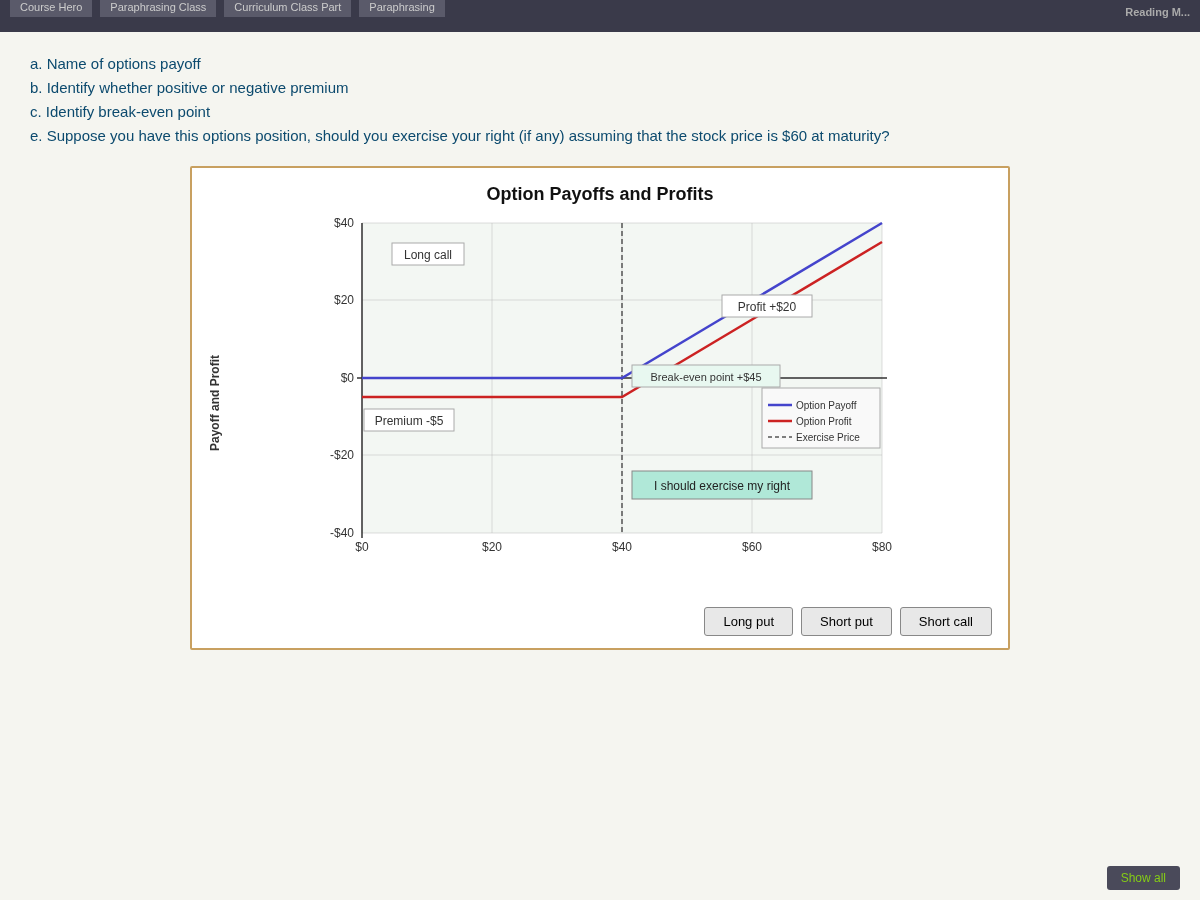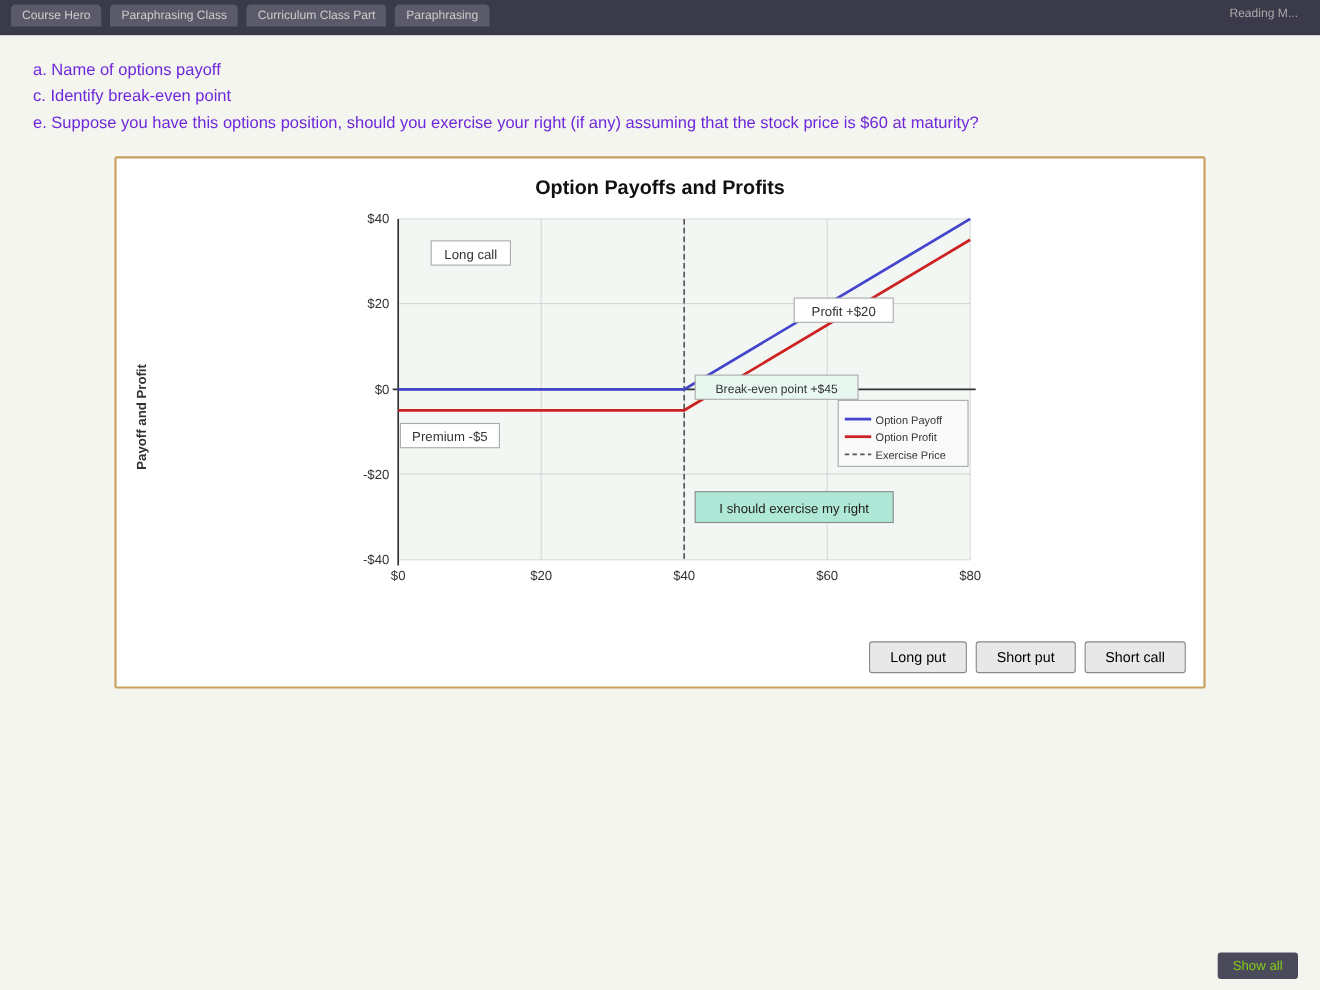--- a/index.html
+++ b/index.html
@@ -8,59 +8,60 @@
       font-family: Arial, sans-serif;
       width: 1200px;
       height: 900px;
       overflow: hidden;
       position: relative;
     }
     .browser-bar {
       background: #3a3a4a;
       height: 32px;
       display: flex;
-      align-items: flex-start;
-      padding: 4px 10px;
+      align-items: flex-end;
+      padding: 15px 10px;
       gap: 8px;
     }
     .browser-tab {
       background: #5a5a6a;
       color: #ccc;
       font-size: 11px;
       padding: 4px 10px;
       border-radius: 4px 4px 0 0;
     }
     .reading-mode {
       position: absolute;
       top: 6px;
-      right: 20px;
+      right: 10px;
       color: #aaa;
       font-size: 11px;
+      font-weight: bold;
     }
     .main-content {
       background: #f5f5f0;
       margin: 0;
       padding: 20px 30px;
       min-height: 868px;
     }
     .questions {
       margin-bottom: 18px;
     }
     .question-line {
       font-size: 15px;
       line-height: 1.6;
-      color: #6d28d9;
+      color: #0c4a6e;
     }
     .question-line.bold { font-weight: bold; }
     .chart-container {
       background: #fff;
       border: 2px solid #c8a060;
       border-radius: 2px;
       padding: 16px 16px 12px 16px;
-      width: 992px;
+      width: 820px;
       margin: 0 auto;
       position: relative;
     }
     .chart-title {
       text-align: center;
       font-size: 18px;
       font-weight: bold;
       color: #111;
       margin-bottom: 8px;
     }
@@ -143,20 +144,21 @@
   <div class="browser-tab">Paraphrasing Class</div>
   <div class="browser-tab">Curriculum Class Part</div>
   <div class="browser-tab">Paraphrasing</div>
   <span class="reading-mode">Reading M...</span>
 </div>
 
 <div class="main-content">
 
   <div class="questions">
     <div class="question-line">a. Name of options payoff</div>
+    <div class="question-line">b. Identify whether positive or negative premium</div>
     <div class="question-line">c. Identify break-even point</div>
     <div class="question-line">e. Suppose you have this options position, should you exercise your right (if any) assuming that the stock price is $60 at maturity?</div>
   </div>
 
   <div class="chart-container">
     <div class="chart-title">Option Payoffs and Profits</div>
 
     <div class="chart-area">
 
       <div class="y-axis-label">Payoff and Profit</div>

